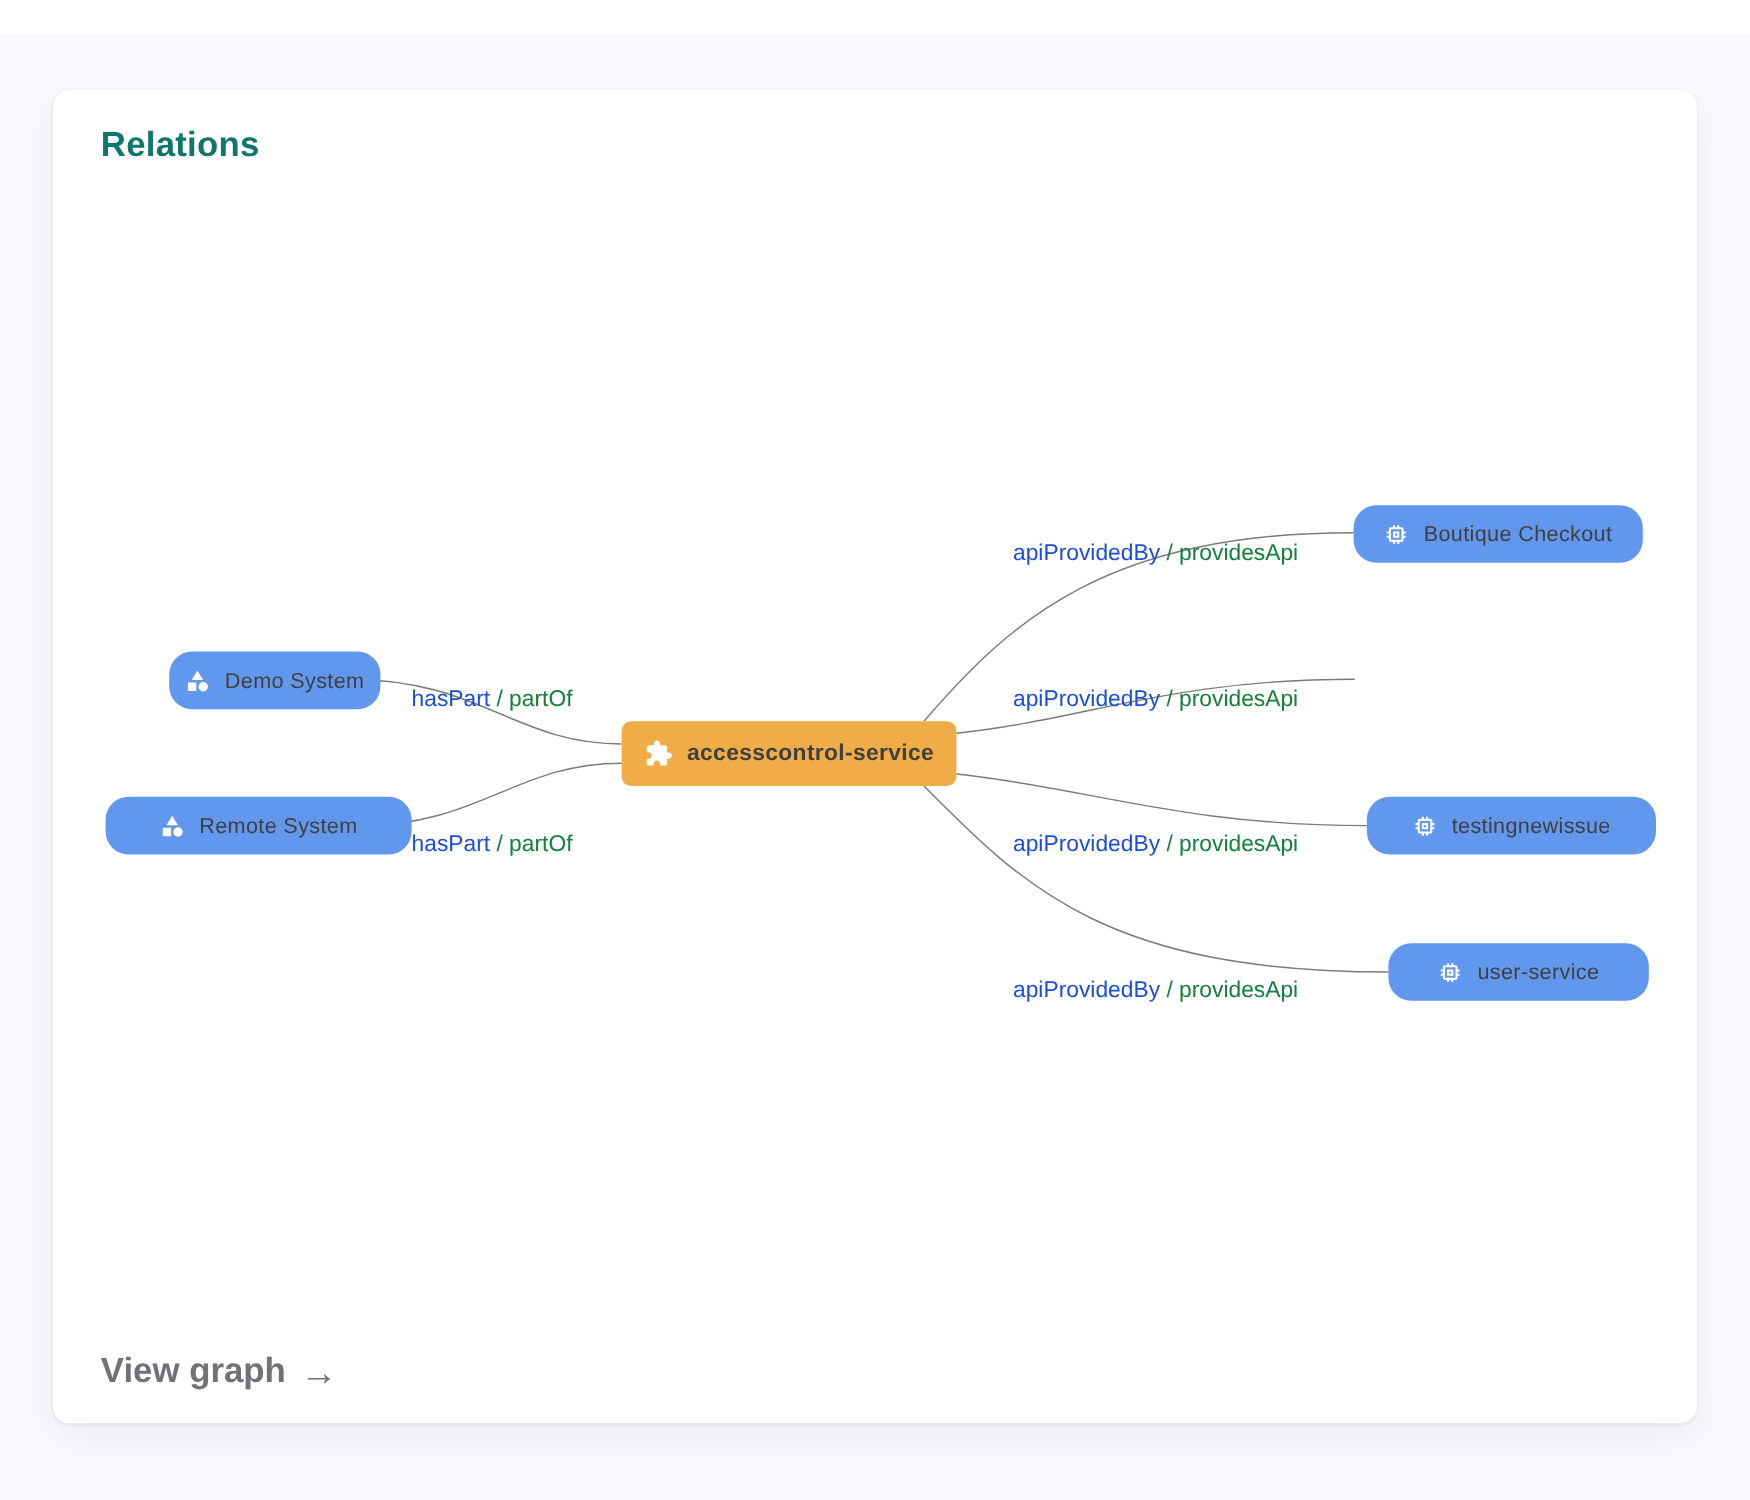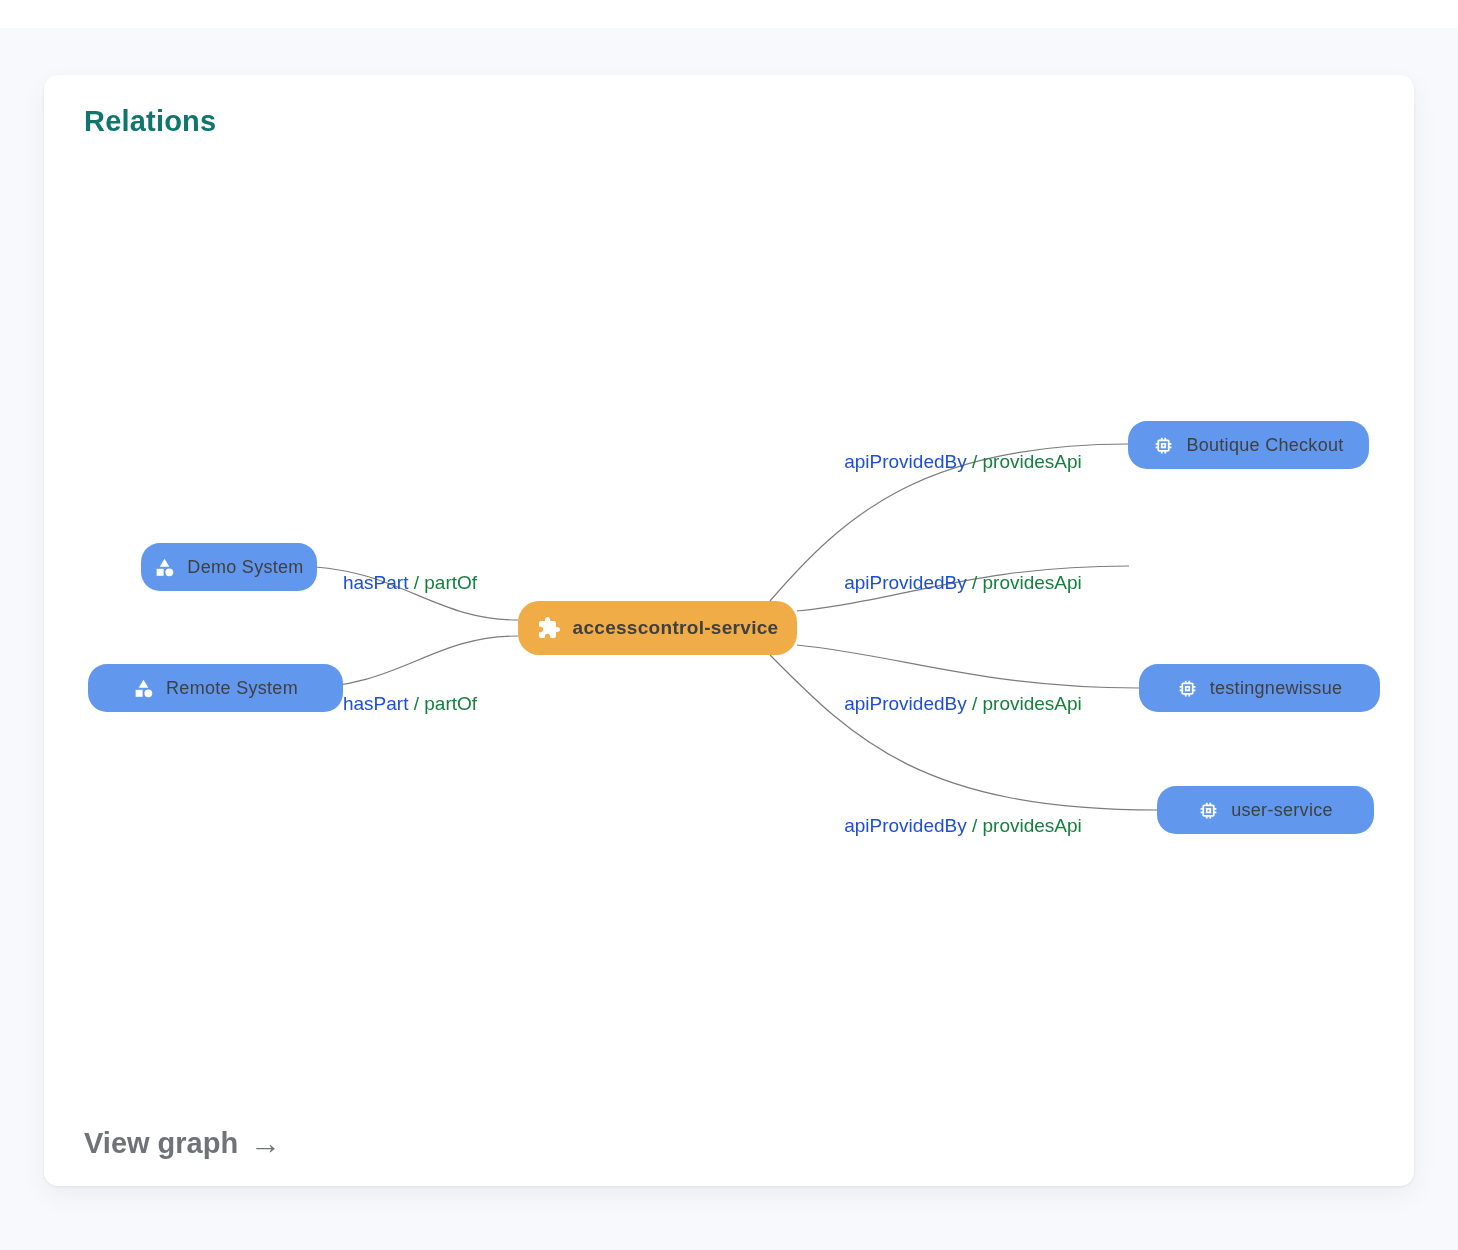--- a/index.html
+++ b/index.html
@@ -50,21 +50,21 @@
     color: #404040;
     font-size: 18px;
     letter-spacing: .3px;
     cursor: pointer;
     white-space: nowrap;
   }
   .node.blue { background: #6297ee; }
   .node.center {
     background: #f0ac47;
     height: 54px;
-    border-radius: 21px;
+    border-radius: 8px;
     font-weight: 700;
     font-size: 19px;
   }
   .node .icon { display: flex; align-items: center; }
   .node .icon svg { display: block; }
   .edge-label {
     position: absolute;
     transform: translate(-50%, -50%);
     white-space: nowrap;
     font-size: 19px;

